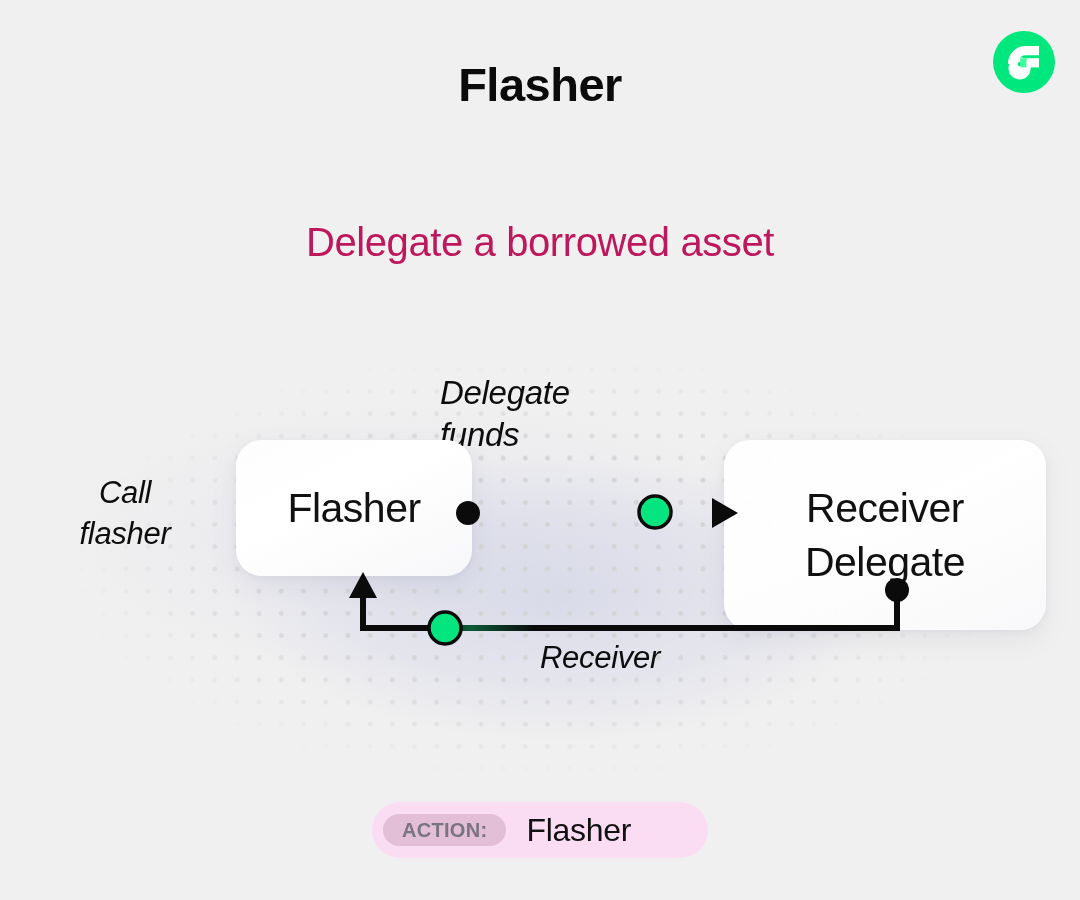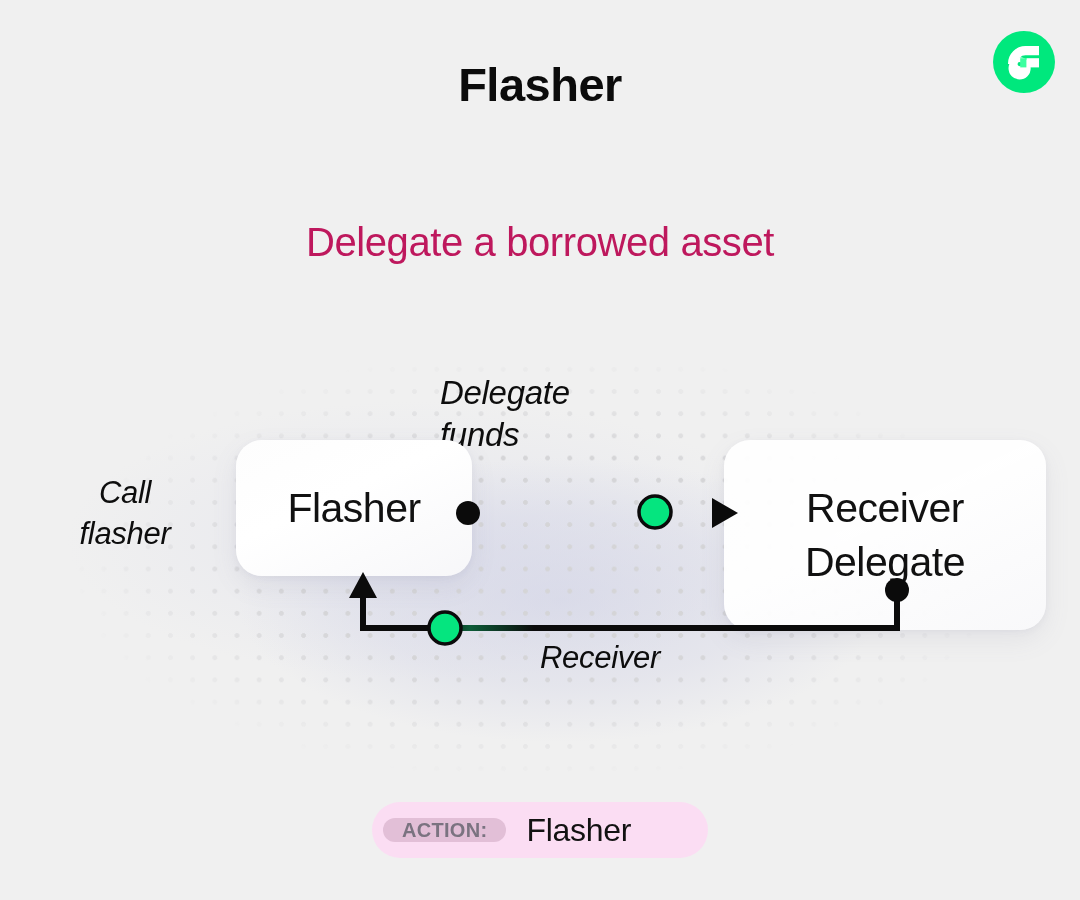--- a/index.html
+++ b/index.html
@@ -88,21 +88,21 @@
   svg.wires { position:absolute; left:0; top:0; width:1080px; height:900px; pointer-events:none; }
 
   
   .action-badge {
     position:absolute; left:372px; top:802px;
     width:336px; height:56px; border-radius:28px;
     background:#fbddf3;
     display:flex; align-items:center; padding-left:11px;
   }
   .action-chip {
-    height:24px; border-radius:19px;
+    height:32px; border-radius:19px;
     background:#e2bfd7;
     display:flex; align-items:center; padding:0 19px;
     font-size:20px; font-weight:bold; color:#7a7380; letter-spacing:0.3px;
   }
   .action-value {
     margin-left:20px;
     font-size:32px; font-weight:400; color:#121212; letter-spacing:-0.3px;
   }
 </style>
 </head>

